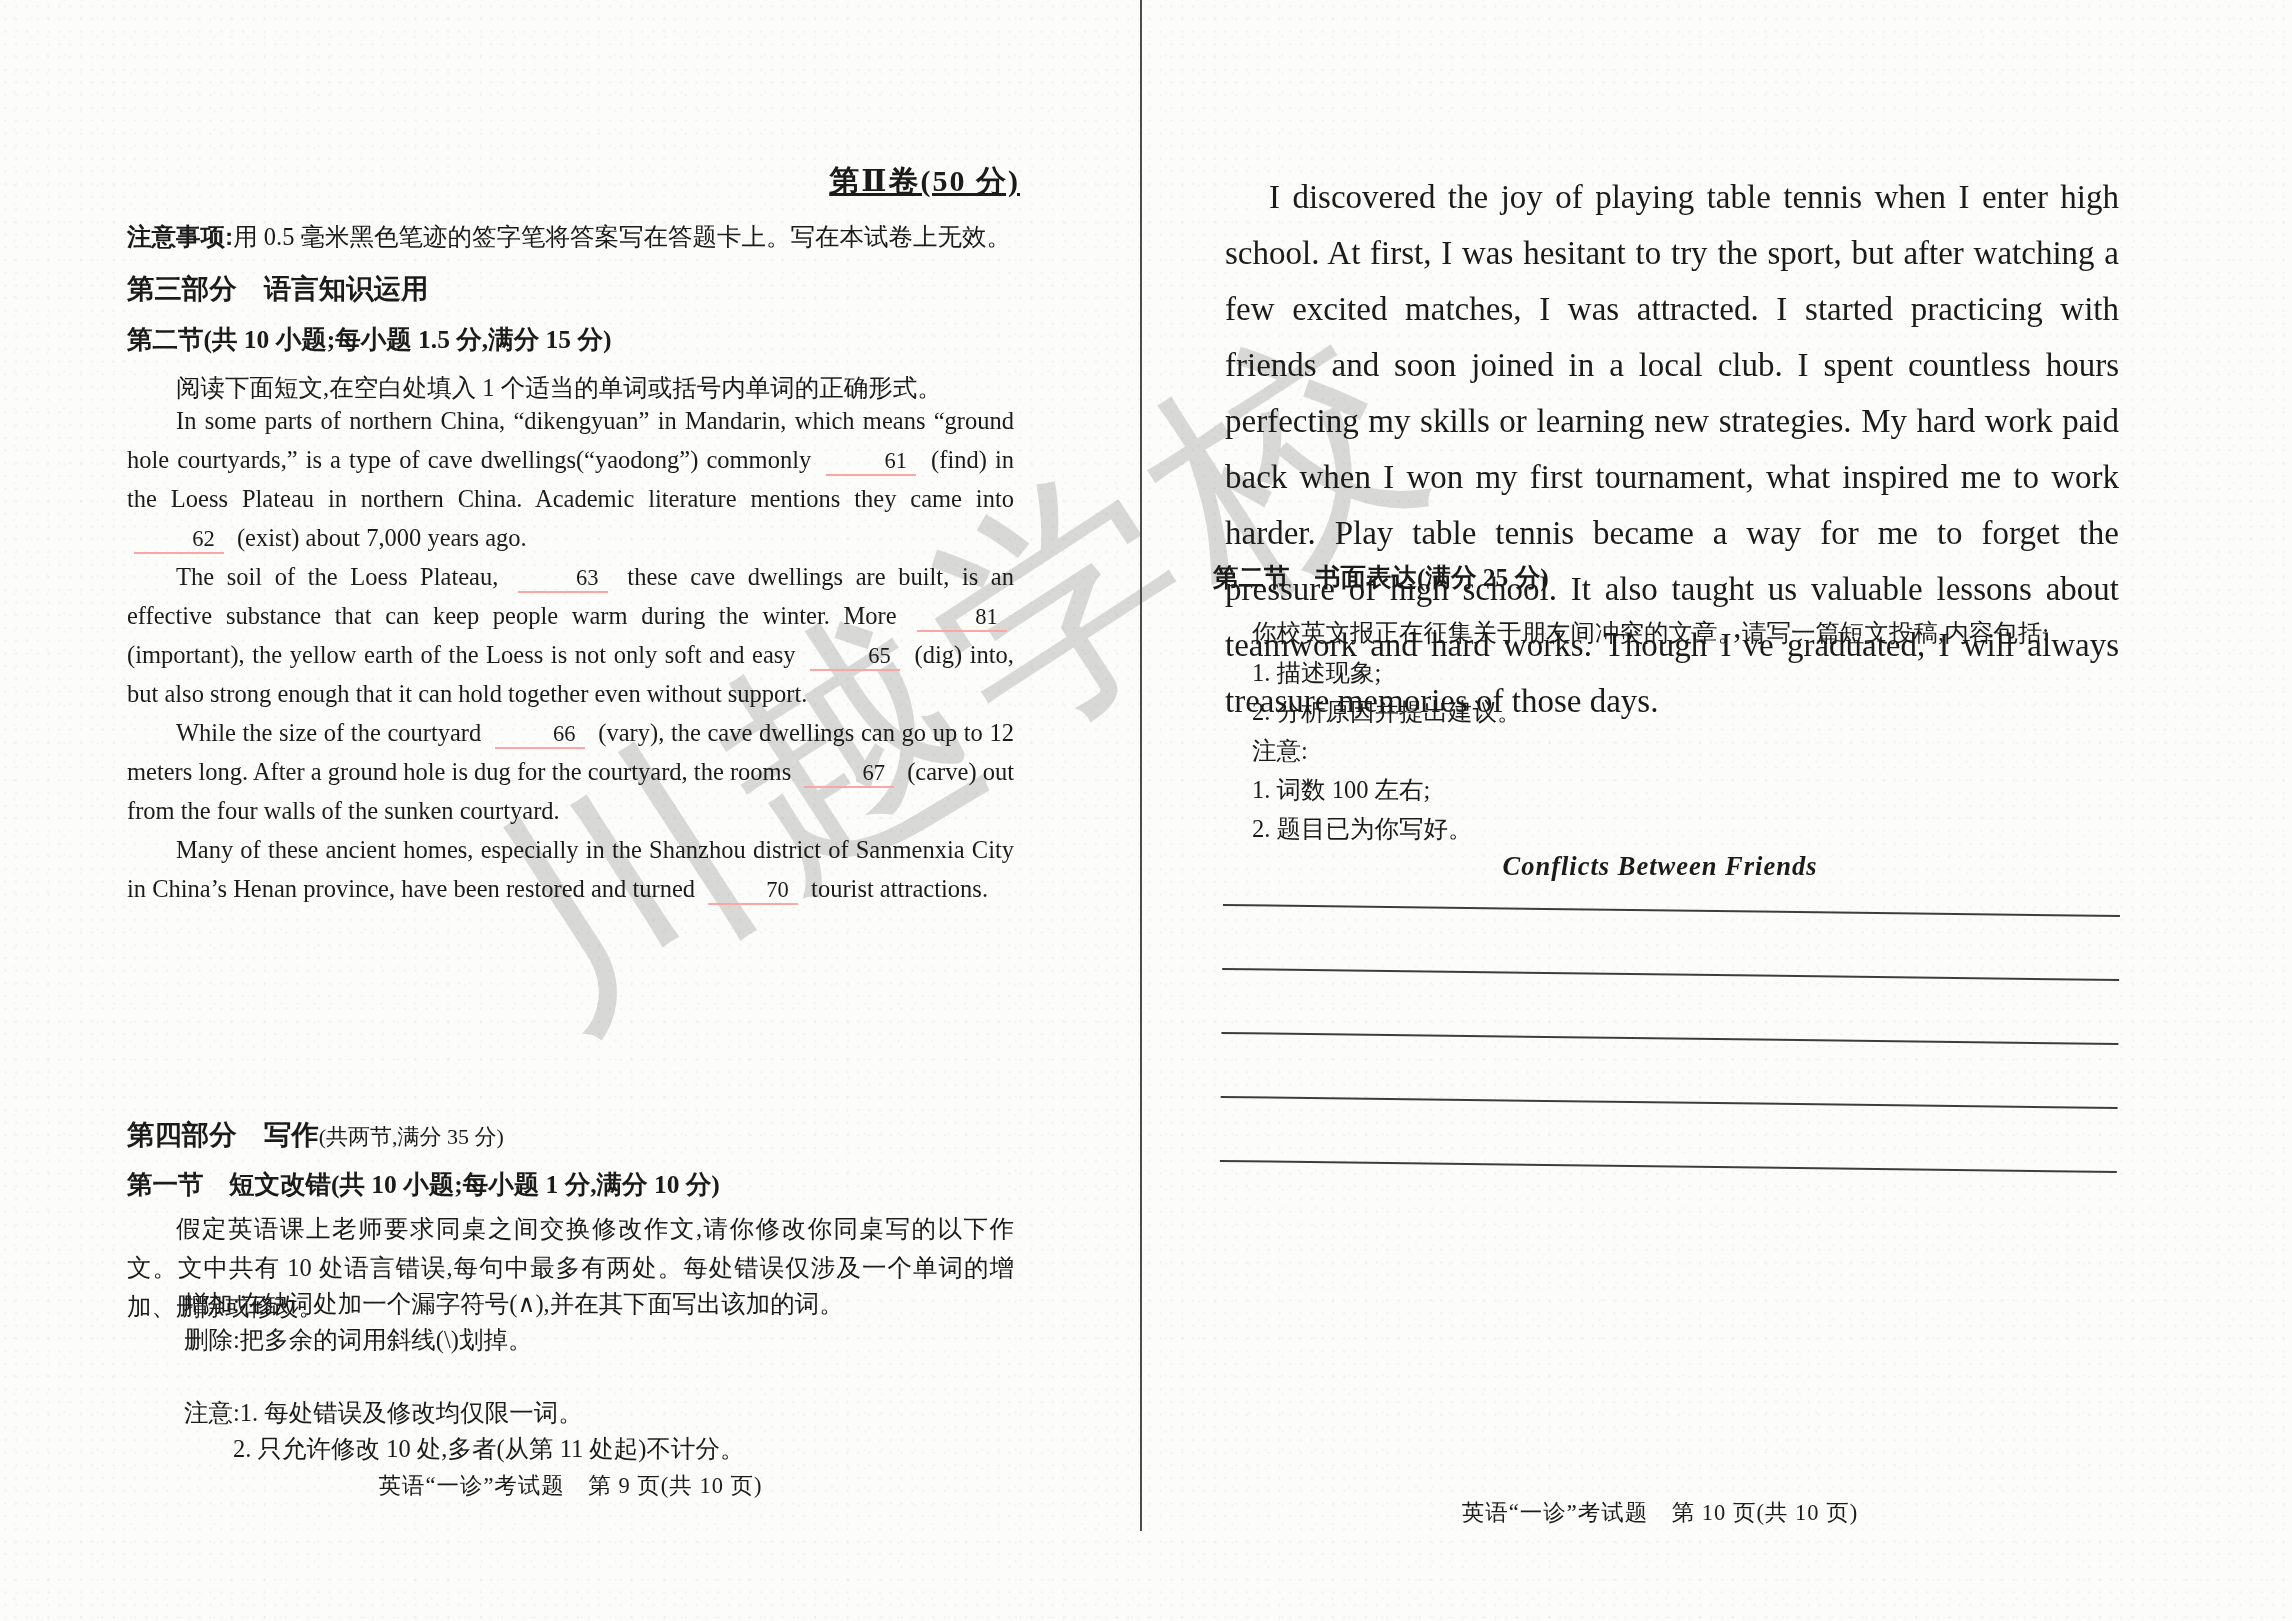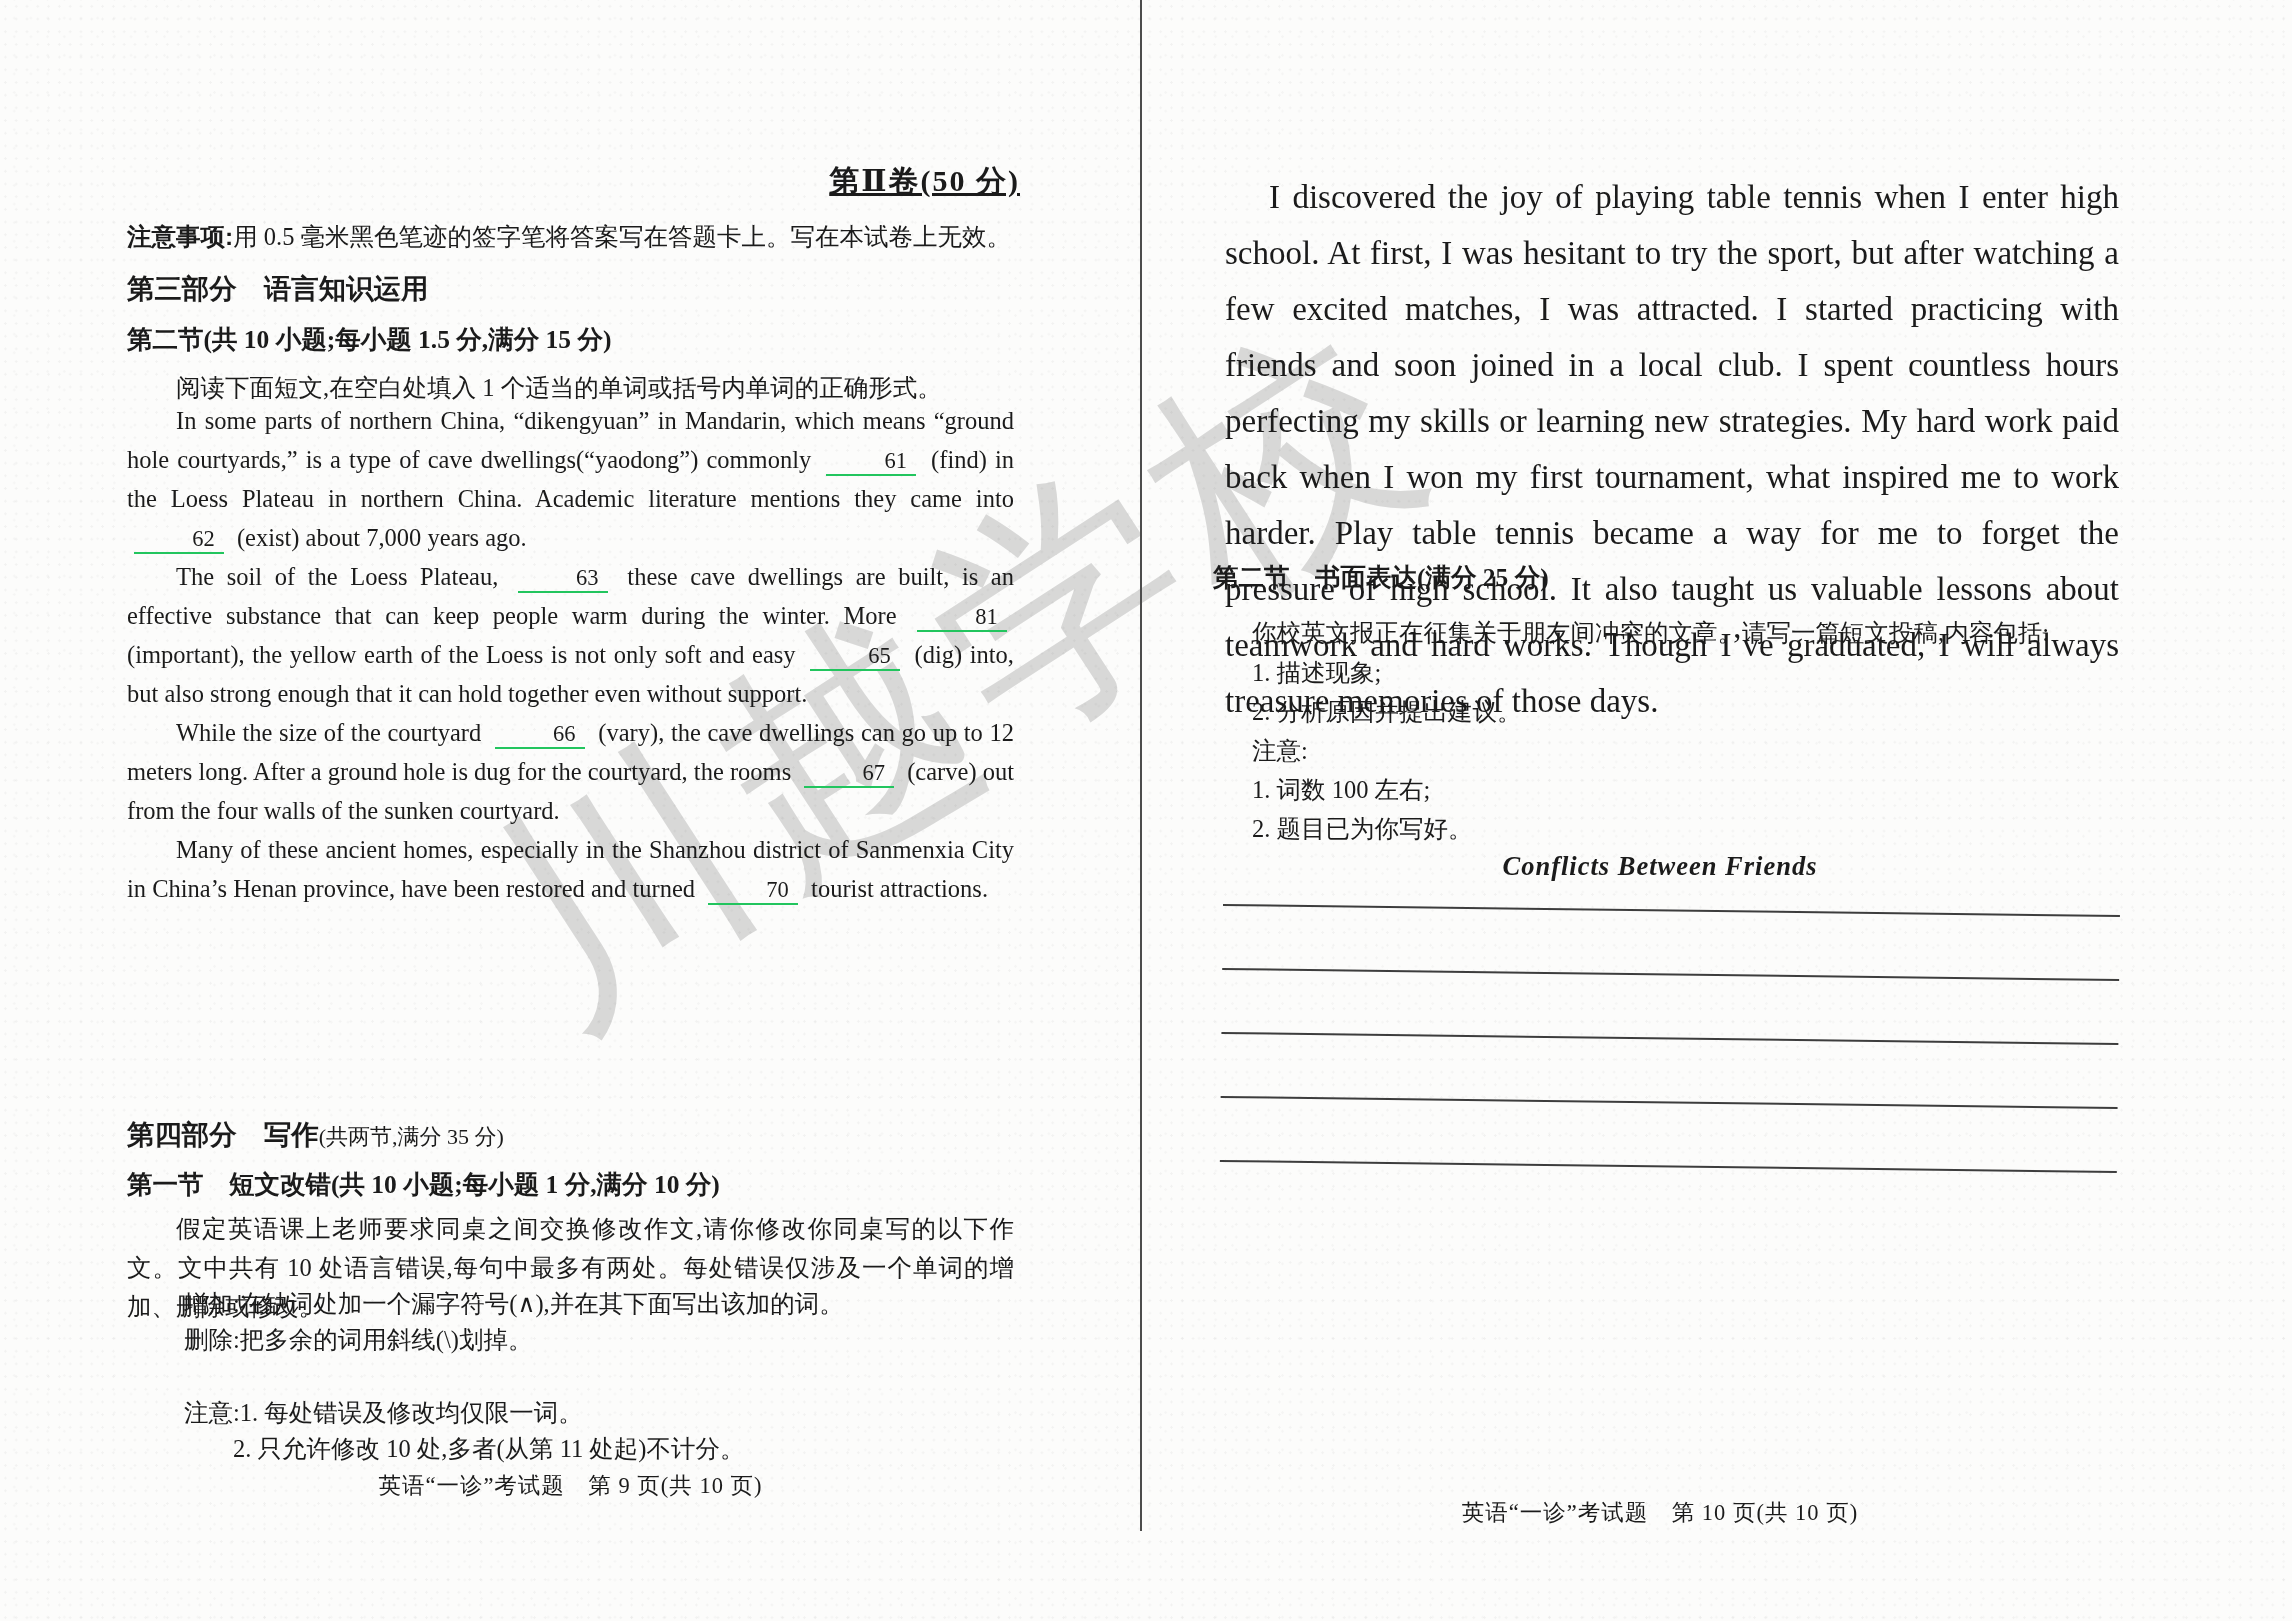--- a/index.html
+++ b/index.html
@@ -46,21 +46,21 @@
   .part-heading{margin:0;font-size:27.4px;font-family:"Liberation Sans","DejaVu Sans",sans-serif;font-weight:700;}
   .sec-heading{margin:0;font-size:25.5px;}
   .sec-heading .hd{font-size:25.5px;}
   .indent{ text-indent:2em; }
   .cloze p{
     margin:0;font-size:24.5px;line-height:39px;
     text-align:justify;text-indent:2em;
   }
   .blank{
     display:inline-block;min-width:90px;margin:0 6.9px;
-    border-bottom:2px solid #22c55e;
+    border-bottom:2px solid #fca5a5;
     text-align:center;font-size:22.5px;line-height:24.5px;
   }
   .corr-intro{font-size:24.5px;line-height:39px;text-align:justify;text-indent:2em;margin:0;}
   .rule-line{font-size:24.5px;line-height:36px;padding-left:57px;}
   .note-line1{font-size:24.5px;line-height:35px;padding-left:57px;}
   .note-line2{font-size:24.5px;line-height:35px;padding-left:106px;}
   .footer{font-size:22.5px;text-align:center;letter-spacing:1px;}
 
   .en-passage{
     margin:12px;font-size:33px;line-height:56px;

